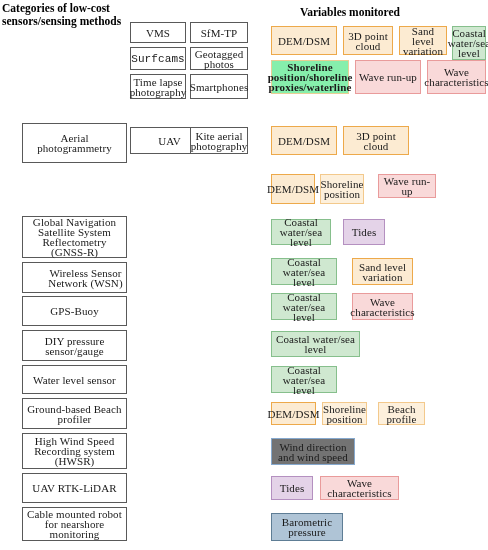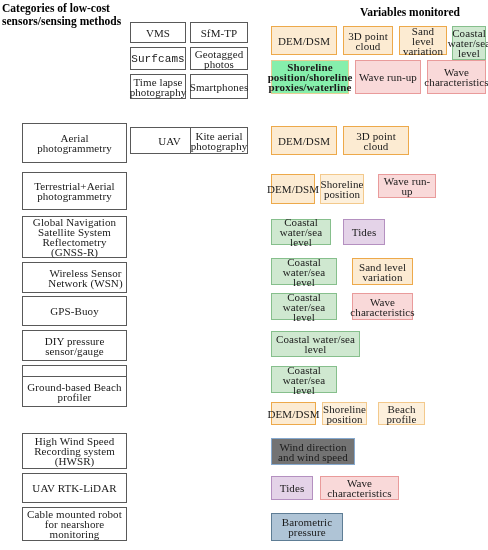--- a/index.html
+++ b/index.html
@@ -16,21 +16,21 @@
   
   .heading{
     position:absolute;
     font-weight:bold;
     font-size:11.5px;
     line-height:13px;
     color:#000;
   }
   #hdr-left{left:2px;top:2px;width:175px;}
   #hdr-left .l1,#hdr-left .l2{display:block;}
-  #hdr-right{left:300px;top:6px;width:160px;text-align:right;}
+  #hdr-right{left:300px;top:6px;width:160px;text-align:left;}
 
   
   .box{
     position:absolute;
     box-sizing:border-box;
     display:flex;
     align-items:center;
     justify-content:center;
     text-align:center;
     font-size:11px;
@@ -61,27 +61,26 @@
 
 <div class="canvas">
 
   <div class="heading" id="hdr-left">
     <span class="l1">Categories of low-cost</span>
     <span class="l2">sensors/sensing methods</span>
   </div>
   <div class="heading" id="hdr-right">Variables monitored</div>
 
   <div class="box cat" style="left:22px;top:123px;width:105px;height:40px;">Aerial photogrammetry</div>
-  <div class="box cat" style="left:22px;top:172px;width:105px;height:38px;">Terrestrial+Aerial photogrammetry</div>
   <div class="box cat" style="left:22px;top:216px;width:105px;height:42px;">Global Navigation Satellite System Reflectometry (GNSS-R)</div>
   <div class="box cat" style="left:22px;top:262px;width:105px;height:31px;padding-left:24px;">Wireless Sensor Network (WSN)</div>
   <div class="box cat" style="left:22px;top:296px;width:105px;height:30px;">GPS-Buoy</div>
   <div class="box cat" style="left:22px;top:330px;width:105px;height:31px;">DIY pressure sensor/gauge</div>
   <div class="box cat" style="left:22px;top:365px;width:105px;height:29px;">Water level sensor</div>
-  <div class="box cat" style="left:22px;top:376px;width:105px;height:31px;">Ground-based Beach profiler</div>
+  <div class="box cat" style="left:22px;top:398px;width:105px;height:31px;">Ground-based Beach profiler</div>
   <div class="box cat" style="left:22px;top:433px;width:105px;height:36px;">High Wind Speed Recording system (HWSR)</div>
   <div class="box cat" style="left:22px;top:473px;width:105px;height:30px;">UAV RTK-LiDAR</div>
   <div class="box cat" style="left:22px;top:507px;width:105px;height:34px;">Cable mounted robot for nearshore monitoring</div>
 
   <div class="box meth" style="left:130px;top:22px;width:56px;height:21px;">VMS</div>
   <div class="box meth" style="left:190px;top:22px;width:58px;height:21px;">SfM-TP</div>
   <div class="box meth" style="left:130px;top:47px;width:56px;height:23px;font-family:Liberation Mono, monospace;">Surfcams</div>
   <div class="box meth" style="left:190px;top:47px;width:58px;height:23px;">Geotagged photos</div>
   <div class="box meth" style="left:130px;top:74px;width:56px;height:25px;">Time lapse photography</div>
   <div class="box meth" style="left:190px;top:74px;width:58px;height:25px;">Smartphones</div>

